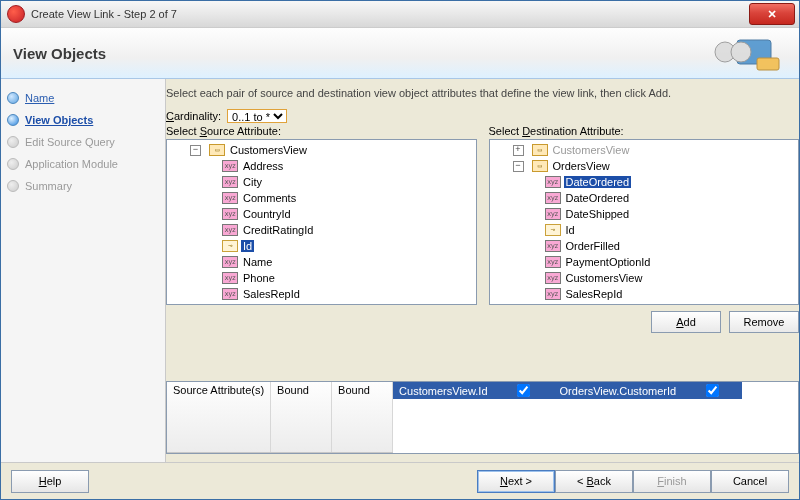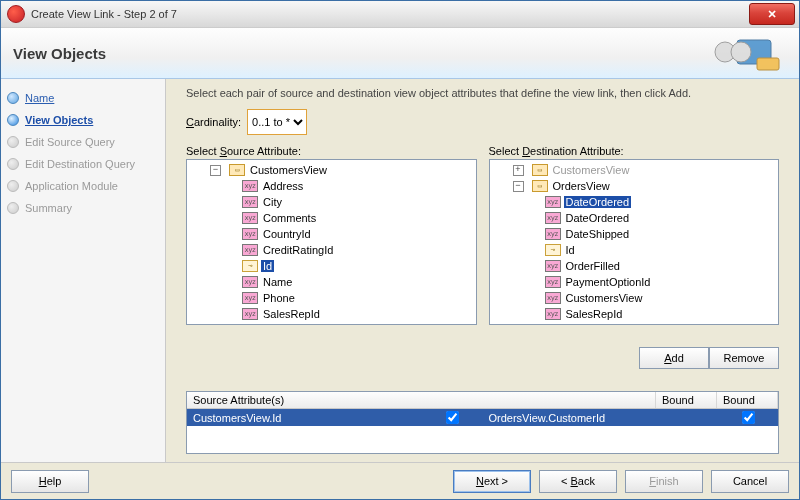--- a/index.html
+++ b/index.html
@@ -13,55 +13,55 @@
 .header .decoration{width:100px;height:42px;opacity:.8;}
 .body{flex:1;display:flex;min-height:0;}
 .sidebar{width:156px;background:#f5f5f5;border-right:1px solid #c9c9c9;padding:8px 4px;}
 .step{display:flex;align-items:center;gap:6px;height:22px;padding:0 2px;font-size:11px;}
 .step .dot{width:10px;height:10px;border-radius:50%;background:radial-gradient(circle at 35% 35%,#cfe7ff,#5da3e0);border:1px solid #4a87bf;}
 .step.active .dot{background:radial-gradient(circle at 35% 35%,#dff1ff,#2f87de);}
 .step.disabled .dot{background:radial-gradient(circle at 35% 35%,#eee,#ccc);border-color:#bbb;}
 .step a{color:#2a5db0;text-decoration:underline;cursor:pointer;}
 .step.active a{color:#1c4ea8;font-weight:bold;}
 .step.disabled span.lbl{color:#9a9a9a;}
-.main{flex:1;display:flex;flex-direction:column;padding:8px 20px;min-width:0;}
+.main{flex:1;display:flex;flex-direction:column;padding:8px 0;min-width:0;}
 .instr{color:#444;margin:0 0 10px 0;}
-.row-card{display:flex;align-items:center;gap:6px;margin-bottom:10px;}
+.row-card{display:flex;align-items:center;gap:6px;margin-bottom:2px;}
 .row-card label u{text-decoration:underline;}
-select.card{border:1px solid #e0a23a;background:#fff;height:26px;font-size:11px;}
+select.card{border:1px solid #e0a23a;background:#fff;height:14px;font-size:11px;}
 .trees{display:flex;gap:12px;min-height:0;flex:0 0 180px;}
 .treecol{flex:1;display:flex;flex-direction:column;min-width:0;}
 .treecol .cap{font-size:11px;margin-bottom:2px;}
 .treecol .cap u{text-decoration:underline;}
 .tree{flex:1;border:1px solid #8a9bb0;background:#fff;overflow:auto;padding:2px 0;}
 .node{display:flex;align-items:center;height:16px;padding:0 4px;gap:3px;white-space:nowrap;}
 .node .exp{width:9px;height:9px;border:1px solid #888;font-size:9px;line-height:7px;text-align:center;color:#444;background:#fff;}
 .node .sp{display:inline-block;}
 .node .ico{width:14px;height:10px;border:1px solid #777;font-size:7px;line-height:10px;text-align:center;letter-spacing:-0.5px;background:#f9a8d4;color:#555;font-family:monospace;}
 .node .ico.key{border-color:#caa13a;background:#fff4d6;color:#9a7a1a;}
 .node .ico.view{border-color:#c99a2e;background:#ffe9b8;color:#8a6a12;}
 .node .ico.assoc{border-color:#cc8a2e;background:#ffdfb0;color:#905a10;}
 .node .txt{padding:0 2px;}
 .node.sel .txt{background:#1c4ea8;color:#fff;}
 .node.cut{color:#999;}
-.actions{display:flex;justify-content:flex-end;margin:22px 0;}
+.actions{display:flex;justify-content:flex-end;gap:8px;margin:6px 0;}
 .btn{min-width:70px;height:22px;border:1px solid #8a9bb0;background:linear-gradient(#fff,#e9e9e9);font-size:11px;cursor:pointer;}
 .btn:disabled{color:#999;cursor:default;}
-.mapping{border:1px solid #8a9bb0;background:#fff;height:72px;display:flex;flex-direction:column;}
+.mapping{border:1px solid #8a9bb0;background:#fff;height:72px;display:flex;margin-top:42px;}
 .mhdr{display:flex;background:linear-gradient(#fefefe,#ececec);border-bottom:1px solid #c7c7c7;font-size:11px;}
 .mhdr div{padding:2px 6px;border-right:1px solid #d7d7d7;}
 .mrow{display:flex;background:#2f5da9;color:#fff;font-size:11px;}
 .mrow div{padding:2px 6px;display:flex;align-items:center;}
 .mrow .chk, .mhdr .bh{justify-content:center;}
 .c-src{flex:1;}
 .c-b1{width:48px;}
 .c-dst{flex:1;}
 .c-b2{width:48px;}
 input[type=checkbox]{margin:0;}
-.footer{height:36px;border-top:1px solid #c9c9c9;display:flex;align-items:center;padding:0 10px;gap:8px;background:#ece9d8;}
+.footer{height:36px;border-top:1px solid #c9c9c9;display:flex;align-items:center;padding:0 10px;background:#ece9d8;}
 .footer .spacer{flex:1;}
 .fbtn{min-width:78px;height:23px;border:1px solid #8a9bb0;background:linear-gradient(#fff,#e6e6e6);font-size:11px;cursor:pointer;}
 .fbtn.primary{border:1px solid #4a7cc0;box-shadow:0 0 0 1px #9cc1ec inset;}
 .fbtn:disabled{color:#9a9a9a;}
 </style>
 </head>
 <body>
 
 <div class="window">
 
@@ -89,24 +89,20 @@
           <span class="dot"></span>
           <a class="lbl">Name</a>
         </div>
         <div class="step active">
           <span class="dot"></span>
           <a class="lbl">View Objects</a>
         </div>
         <div class="step disabled">
           <span class="dot"></span>
           <span class="lbl">Edit Source Query</span>
-        </div>
-        <div class="step disabled">
-          <span class="dot"></span>
-          <span class="lbl">Edit Destination Query</span>
         </div>
         <div class="step disabled">
           <span class="dot"></span>
           <span class="lbl">Application Module</span>
         </div>
         <div class="step disabled">
           <span class="dot"></span>
           <span class="lbl">Summary</span>
         </div>
       </div>

